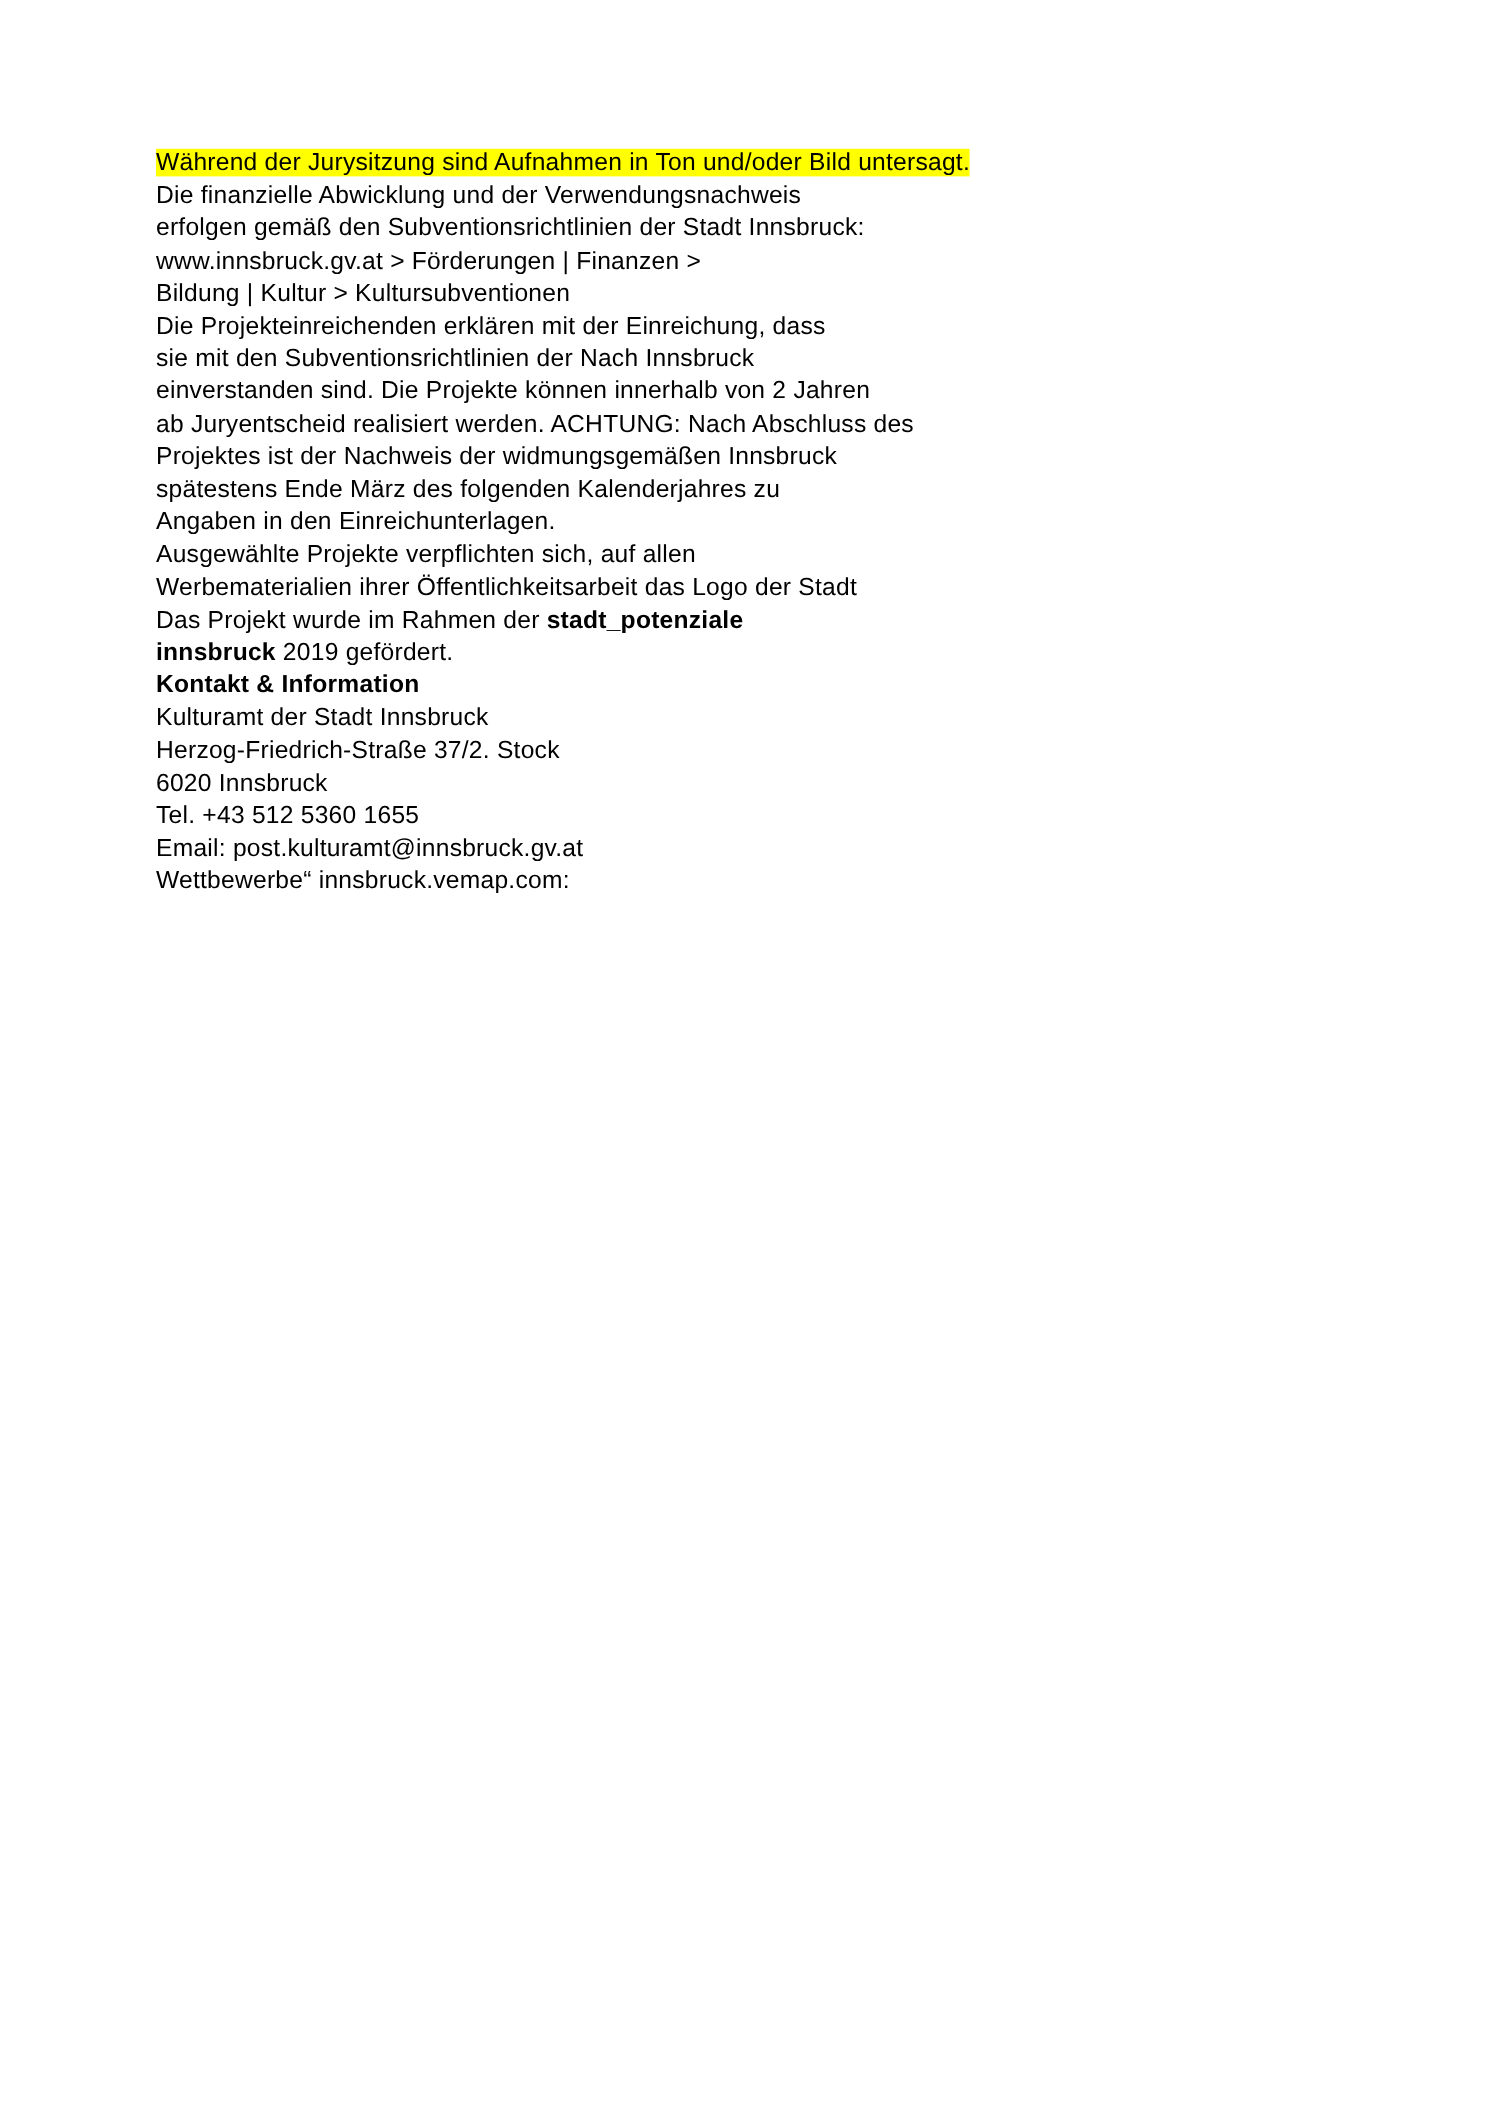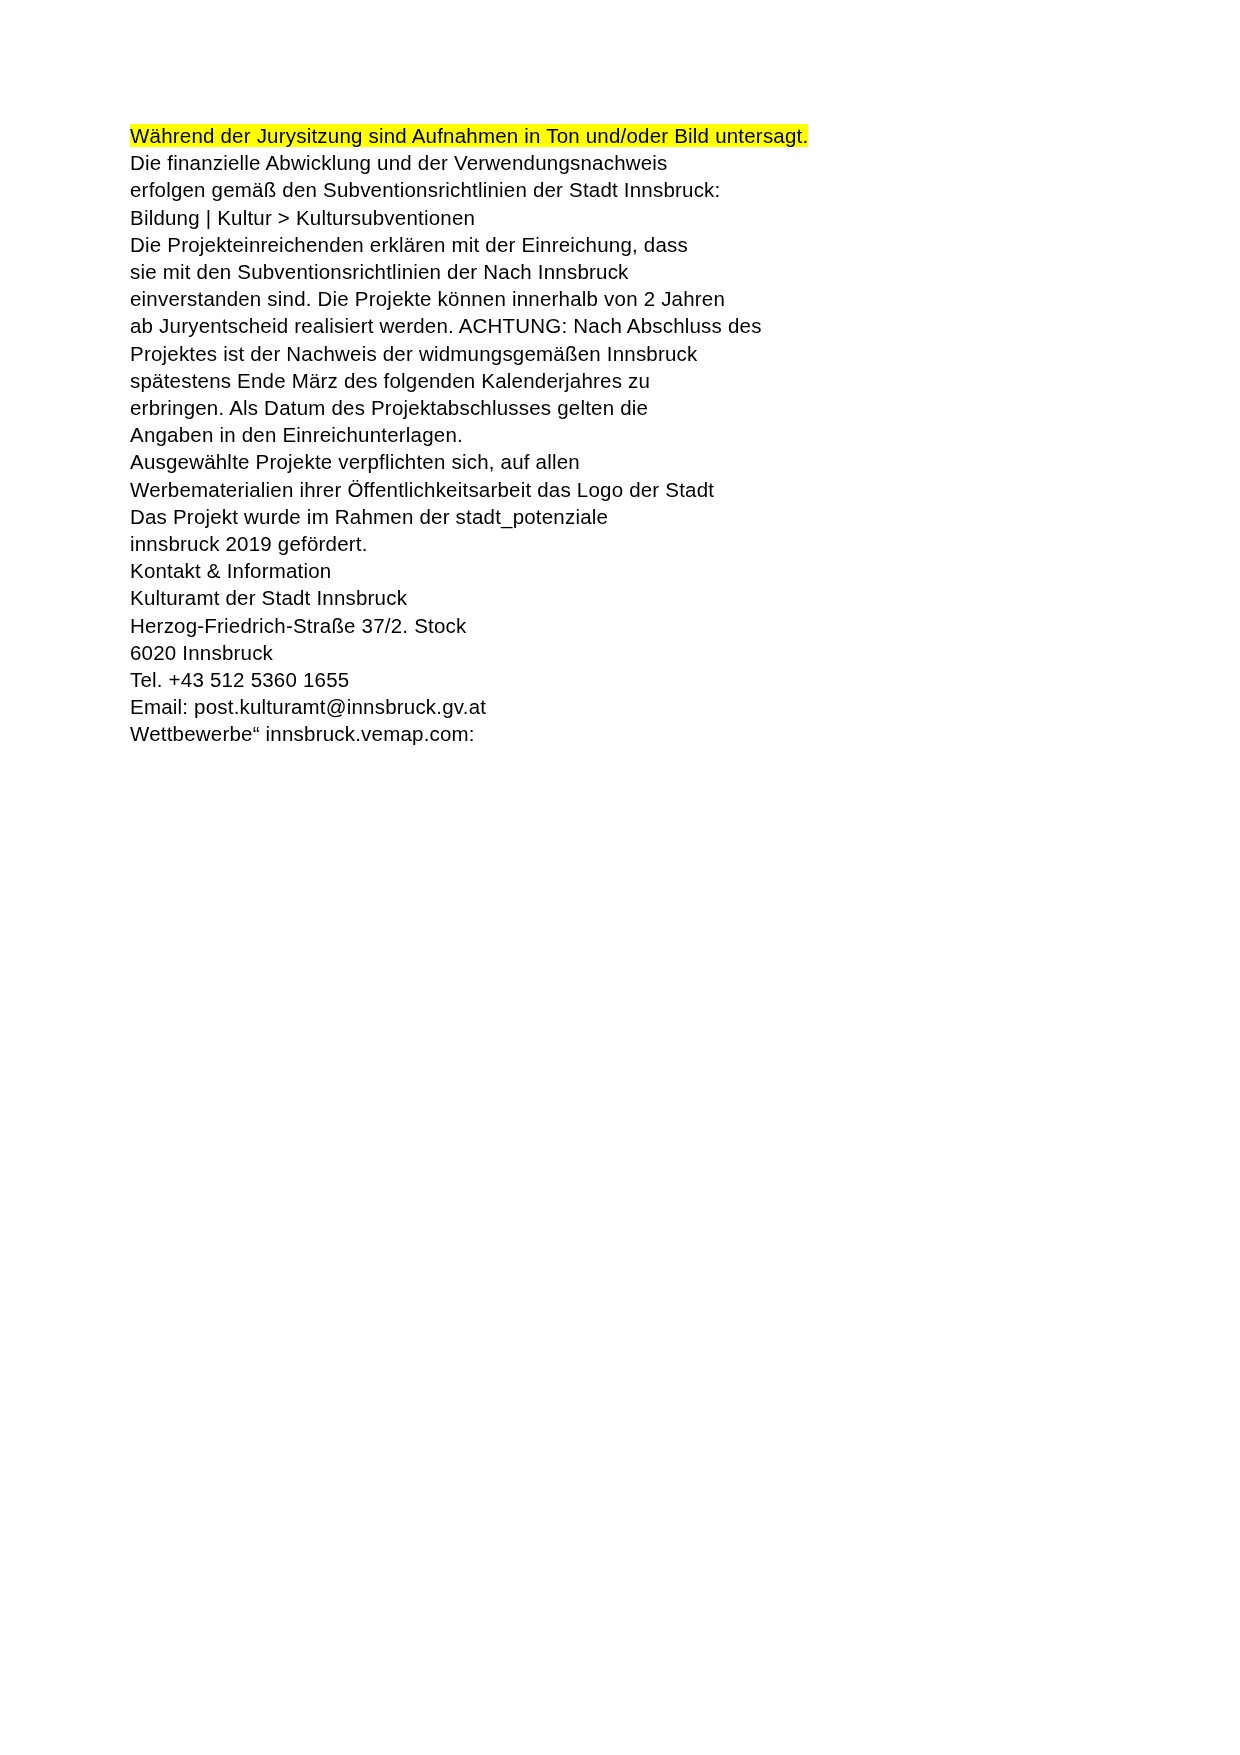--- a/index.html
+++ b/index.html
@@ -32,42 +32,42 @@
   .line {
     font-size: 20.5px;
     line-height: 27.2px;
     white-space: pre;
     letter-spacing: 0.01em;
   }
   .hl {
     background: #ffff00;
   }
   .bold {
-    font-weight: normal;
+    font-weight: bold;
   }
 </style>
 </head>
 <body>
 
 <div class="page">
   <div class="content">
 
     <div class="line"><span class="hl">Während der Jurysitzung sind Aufnahmen in Ton und/oder Bild untersagt.</span></div>
 
     <div class="line">Die finanzielle Abwicklung und der Verwendungsnachweis</div>
     <div class="line">erfolgen gemäß den Subventionsrichtlinien der Stadt Innsbruck:</div>
+    <div class="line">www.innsbruck.gv.at &gt; Förderungen | Finanzen &gt;</div>
     <div class="line">Bildung | Kultur &gt; Kultursubventionen</div>
 
     <div class="line">Die Projekteinreichenden erklären mit der Einreichung, dass</div>
     <div class="line">sie mit den Subventionsrichtlinien der Nach Innsbruck</div>
     <div class="line">einverstanden sind. Die Projekte können innerhalb von 2 Jahren</div>
     <div class="line">ab Juryentscheid realisiert werden. ACHTUNG: Nach Abschluss des</div>
     <div class="line">Projektes ist der Nachweis der widmungsgemäßen Innsbruck</div>
     <div class="line">spätestens Ende März des folgenden Kalenderjahres zu</div>
-    <div class="line">erbringen. Als Datum des Projektabschlusses gelten die</div>
     <div class="line">Angaben in den Einreichunterlagen.</div>
 
     <div class="line">Ausgewählte Projekte verpflichten sich, auf allen</div>
     <div class="line">Werbematerialien ihrer Öffentlichkeitsarbeit das Logo der Stadt</div>
 
     <div class="line"><span>Das Projekt wurde im Rahmen der </span><span class="bold">stadt_potenziale</span></div>
     <div class="line"><span class="bold">innsbruck</span><span> 2019 gefördert.</span></div>
 
     <div class="line bold">Kontakt &amp; Information</div>
     <div class="line">Kulturamt der Stadt Innsbruck</div>

